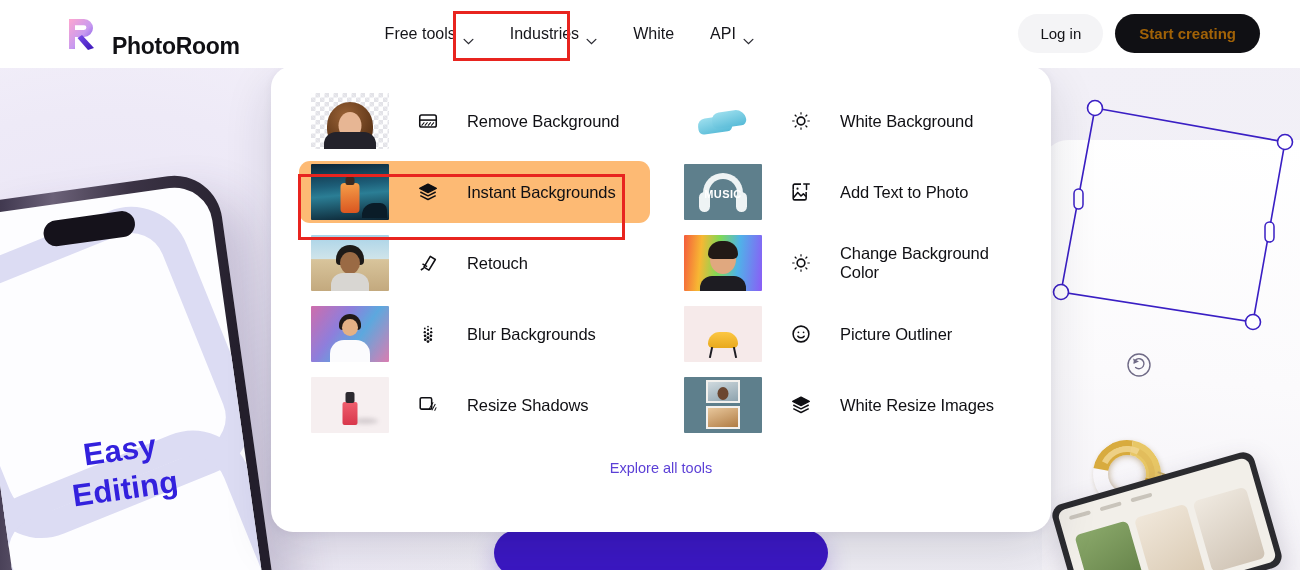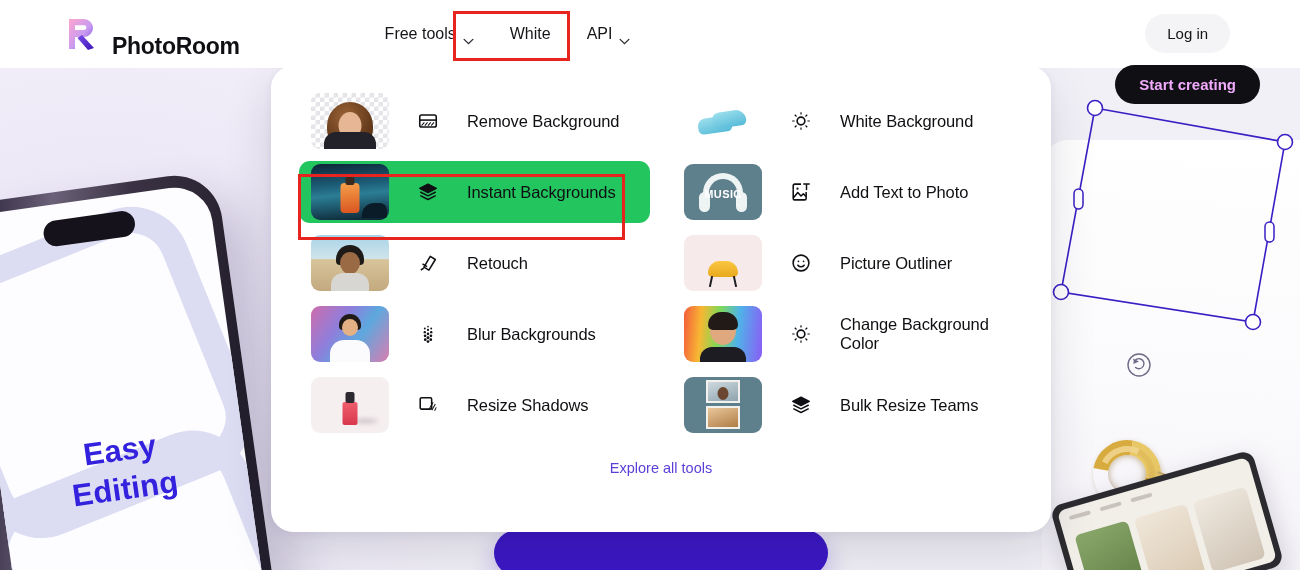--- a/index.html
+++ b/index.html
@@ -111,48 +111,48 @@
   .logo-text{ font-size:23px; font-weight:700; color:#101014; letter-spacing:-.3px;margin-top:24px; }
 
   .nav{ display:flex; align-items:center; gap:8px; margin-left:131px;justify-content:center; }
   .nav-item{
     display:flex; align-items:center; gap:7px; padding:9px 14px;
     font-size:16px; color:#15151a; cursor:pointer; border-radius:8px;
     white-space:nowrap;
   }
   .nav-item .chev{ width:11px; height:7px; display:block; }
 
-  .auth{ position:absolute; right:40px; top:14px; display:flex; align-items:center; gap:12px;flex-direction:column; }
+  .auth{ position:absolute; right:40px; top:14px; display:flex; align-items:center; gap:12px; }
   .btn-login{
     background:#f4f4f6; color:#141418; border:none; border-radius:22px;
     padding:11px 22px; font-size:15px; font-weight:500; cursor:pointer;
     font-family:inherit;
   }
   .btn-start{
-    background:#101014; color:#f0abfc; border:none; border-radius:22px;
+    background:#101014; color:#a16207; border:none; border-radius:22px;
     padding:11px 24px; font-size:15px; font-weight:600; cursor:pointer;
     font-family:inherit;
   }
 
   
   .panel{
     position:absolute; left:271px; top:66px; width:780px; height:466px;
     background:#fff; border-radius:22px;
     box-shadow:0 18px 48px rgba(30,25,60,.14), 0 2px 10px rgba(30,25,60,.06);
     z-index:25; padding:24px 28px 0 28px;
   }
   .panel-cols{ display:flex; gap:22px; }
   .col{ width:361px; }
   .tool{
     display:flex; align-items:center; gap:28px; height:62px;
     padding:0 12px; border-radius:11px; cursor:pointer; margin-bottom:9px;
   }
-  .tool.active{ background:#22c55e; }
+  .tool.active{ background:#fdba74; }
   .thumb{
-    width:78px; height:56px; border-radius:9px; flex:none; overflow:hidden;
+    width:78px; height:56px; border-radius:1px; flex:none; overflow:hidden;
     position:relative; background:#f4f4f6;
   }
   .tool-icon{ width:22px; height:22px; flex:none; color:#101014; }
   .tool-label{ font-size:16.5px; color:#101014; font-weight:500; letter-spacing:-.1px; }
 
   .panel-footer{ text-align:center; margin-top:14px; }
   .explore{
     font-size:14.5px; color:#5b3fd6; text-decoration:none; cursor:pointer;
   }
 
@@ -357,20 +357,28 @@
     <div class="nav">
       <div class="nav-item">
         <span>Free tools</span>
         <span class="chev">
           <svg viewBox="0 0 12 8" width="11" height="7">
               <path d="M1 1.6 L6 6.4 L11 1.6" fill="none" stroke="#2b2b33" stroke-width="1.5" stroke-linecap="round"></path>
             </svg>
         </span>
       </div>
       <div class="nav-item">
+        <span>Industries</span>
+        <span class="chev">
+          <svg viewBox="0 0 12 8" width="11" height="7">
+              <path d="M1 1.6 L6 6.4 L11 1.6" fill="none" stroke="#2b2b33" stroke-width="1.5" stroke-linecap="round"></path>
+            </svg>
+        </span>
+      </div>
+      <div class="nav-item">
         <span>White</span>
       </div>
       <div class="nav-item">
         <span>API</span>
         <span class="chev">
           <svg viewBox="0 0 12 8" width="11" height="7">
               <path d="M1 1.6 L6 6.4 L11 1.6" fill="none" stroke="#2b2b33" stroke-width="1.5" stroke-linecap="round"></path>
             </svg>
         </span>
       </div>
@@ -507,66 +515,66 @@
               <path d="M3.5 9.5 V5 a1.6 1.6 0 0 1 1.6 -1.6 H12"></path>
               <path d="M4 18 L8.5 12.6 L12 16.4 L14.6 14 L17.4 17"></path>
               <circle cx="8.2" cy="8.4" r="1.2" fill="#101014" stroke="none"></circle>
               <path d="M15 3.2 h6 M18 3.2 v6" stroke-width="1.6" stroke-linecap="round"></path>
             </svg>
           </span>
           <span class="tool-label">Add Text to Photo</span>
         </div>
 
         <div class="tool">
+          <div class="thumb thumb-rainbow">
+            <div class="rb-head"></div>
+              <div class="rb-hair"></div>
+              <div class="rb-shirt"></div>
+          </div>
+          <span class="tool-icon">
+            <svg viewBox="0 0 24 24" width="22" height="22" fill="none" stroke="#101014" stroke-width="1.8">
+              <circle cx="12" cy="12" r="4.2"></circle>
+              <path d="M12 2.4 v2.6 M12 19 v2.6 M2.4 12 h2.6 M19 12 h2.6 M5.2 5.2 l1.9 1.9 M16.9 16.9 l1.9 1.9 M18.8 5.2 l-1.9 1.9 M7.1 16.9 l-1.9 1.9" stroke-width="1.3"></path>
+            </svg>
+          </span>
+          <span class="tool-label">Change Background Color</span>
+        </div>
+
+        <div class="tool">
           <div class="thumb thumb-chair">
             <div class="chair-seat"></div>
             <div class="chair-leg" style="left:26px;transform:rotate(12deg);"></div>
             <div class="chair-leg" style="left:50px;transform:rotate(-12deg);"></div>
           </div>
           <span class="tool-icon">
             <svg viewBox="0 0 24 24" width="22" height="22" fill="none" stroke="#101014" stroke-width="1.7">
               <circle cx="12" cy="12" r="8.6"></circle>
               <circle cx="9.2" cy="10.2" r=".95" fill="#101014" stroke="none"></circle>
               <circle cx="14.8" cy="10.2" r=".95" fill="#101014" stroke="none"></circle>
               <path d="M8.6 14.4 a4.2 4.2 0 0 0 6.8 0" stroke-linecap="round"></path>
             </svg>
           </span>
           <span class="tool-label">Picture Outliner</span>
         </div>
 
         <div class="tool">
-          <div class="thumb thumb-rainbow">
-            <div class="rb-head"></div>
-              <div class="rb-hair"></div>
-              <div class="rb-shirt"></div>
-          </div>
-          <span class="tool-icon">
-            <svg viewBox="0 0 24 24" width="22" height="22" fill="none" stroke="#101014" stroke-width="1.8">
-              <circle cx="12" cy="12" r="4.2"></circle>
-              <path d="M12 2.4 v2.6 M12 19 v2.6 M2.4 12 h2.6 M19 12 h2.6 M5.2 5.2 l1.9 1.9 M16.9 16.9 l1.9 1.9 M18.8 5.2 l-1.9 1.9 M7.1 16.9 l-1.9 1.9" stroke-width="1.3"></path>
-            </svg>
-          </span>
-          <span class="tool-label">Change Background Color</span>
-        </div>
-
-        <div class="tool">
           <div class="thumb thumb-bulk">
             <div class="bulk-tile bt1">
                 <div class="bt-face"></div>
               </div>
             <div class="bulk-tile bt2"></div>
           </div>
           <span class="tool-icon">
             <svg viewBox="0 0 24 24" width="22" height="22" fill="none" stroke="#101014" stroke-width="1.6" stroke-linejoin="round">
               <path d="M12 3.4 L21 8 L12 12.6 L3 8 Z" fill="#101014"></path>
               <path d="M3.6 12 L12 16.2 L20.4 12"></path>
               <path d="M3.6 16 L12 20.2 L20.4 16"></path>
             </svg>
           </span>
-          <span class="tool-label">Bulk Resize Teams</span>
+          <span class="tool-label">White Resize Images</span>
         </div>
       </div>
     </div>
 
     <div class="panel-footer">
       <a class="explore" href="#">Explore all tools</a>
     </div>
   </div>
 
   <div class="redbox" id="redbox-nav"></div>

